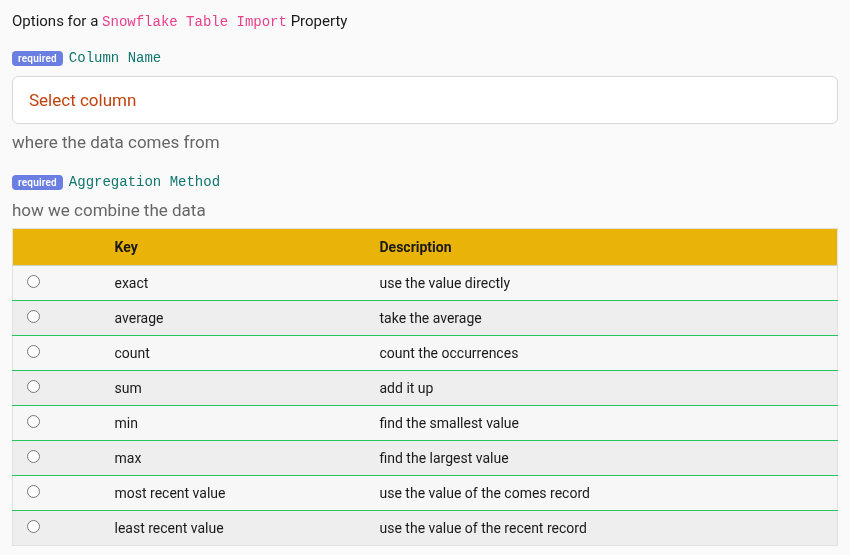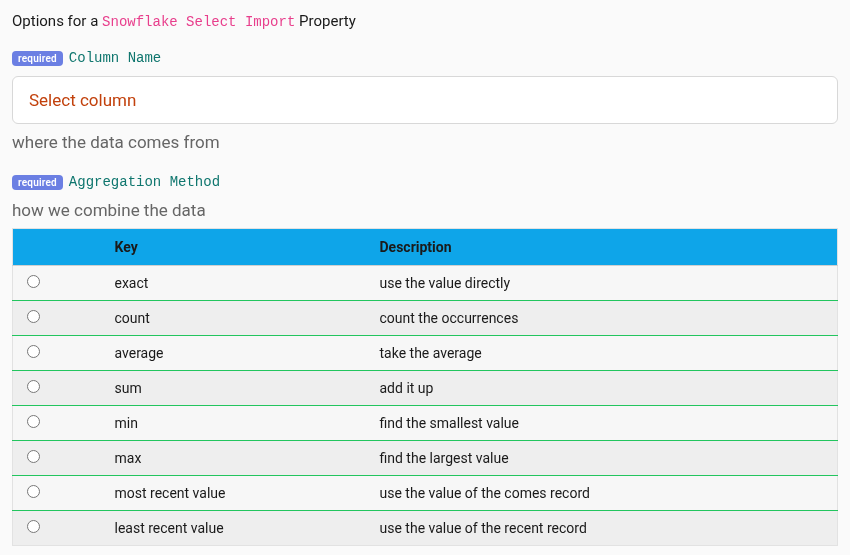--- a/index.html
+++ b/index.html
@@ -65,21 +65,21 @@
       color: #666666;
       margin-top: 8px;
     }
     .method-table {
       width: 100%;
       border-collapse: collapse;
       border: 1px solid #e2e2e2;
       margin-top: 8px;
     }
     .method-table thead th {
-      background: #0ea5e9;
+      background: #eab308;
       padding: 10px 12px;
       text-align: left;
       font-weight: 700;
       font-size: 14px;
       color: #1a1a1a;
       border-bottom: 1px solid #d0d0d0;
     }
     .method-table thead th.radio-col {
       width: 90px;
     }
@@ -106,21 +106,21 @@
       width: 13px;
       height: 13px;
       cursor: pointer;
     }
   </style>
 </head>
 <body>
 
 <div class="page-title">
   <span>Options for a</span>
-  <span class="inline-code">Snowflake Select Import</span>
+  <span class="inline-code">Snowflake Table Import</span>
   <span>Property</span>
 </div>
 
 <div class="field-section">
   <div class="field-header">
     <span class="required-badge">required</span>
     <span class="field-name">Column Name</span>
   </div>
   <button class="select-input">Select column</button>
   <div class="help-text">where the data comes from</div>
@@ -141,27 +141,27 @@
       </tr>
     </thead>
     <tbody id="aggregation-tbody">
     <tr>
           <td class="radio-cell"><input type="radio" name="aggregation-method" style=""></td>
           <td>exact</td>
           <td>use the value directly</td>
         </tr>
         <tr>
           <td class="radio-cell"><input type="radio" name="aggregation-method" style=""></td>
-          <td>count</td>
-          <td>count the occurrences</td>
+          <td>average</td>
+          <td>take the average</td>
         </tr>
         <tr>
           <td class="radio-cell"><input type="radio" name="aggregation-method" style=""></td>
-          <td>average</td>
-          <td>take the average</td>
+          <td>count</td>
+          <td>count the occurrences</td>
         </tr>
         <tr>
           <td class="radio-cell"><input type="radio" name="aggregation-method" style=""></td>
           <td>sum</td>
           <td>add it up</td>
         </tr>
         <tr>
           <td class="radio-cell"><input type="radio" name="aggregation-method" style=""></td>
           <td>min</td>
           <td>find the smallest value</td>

